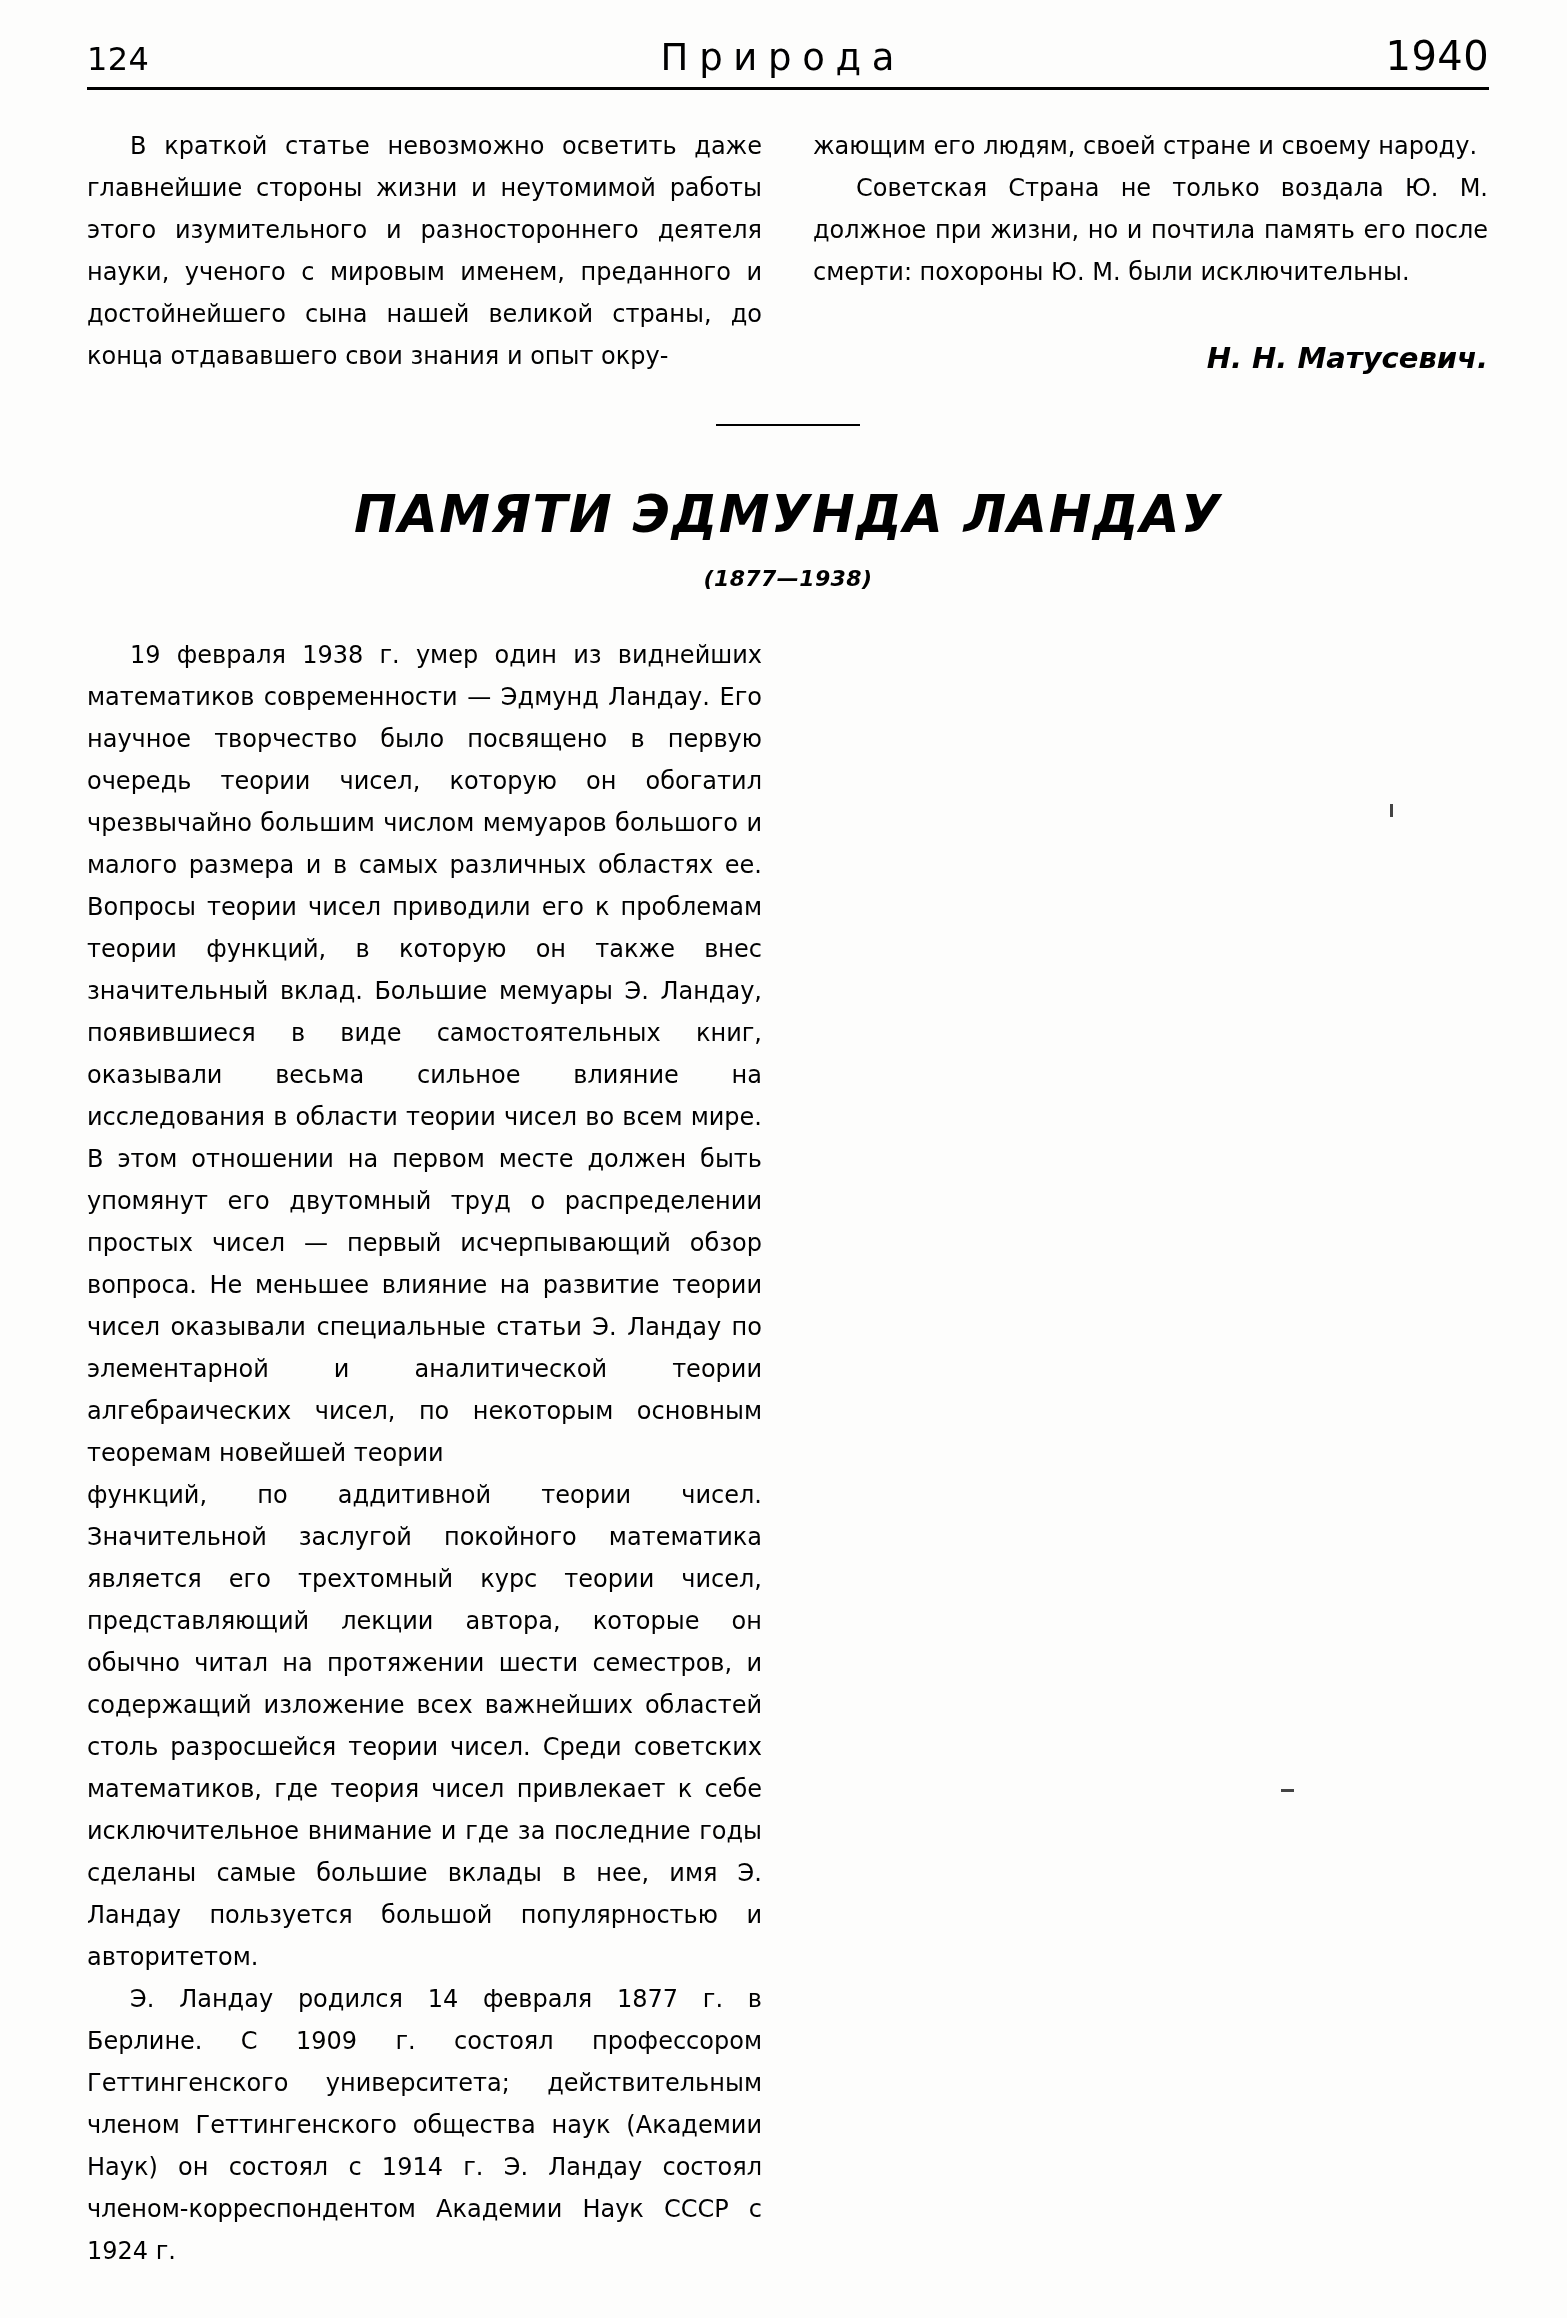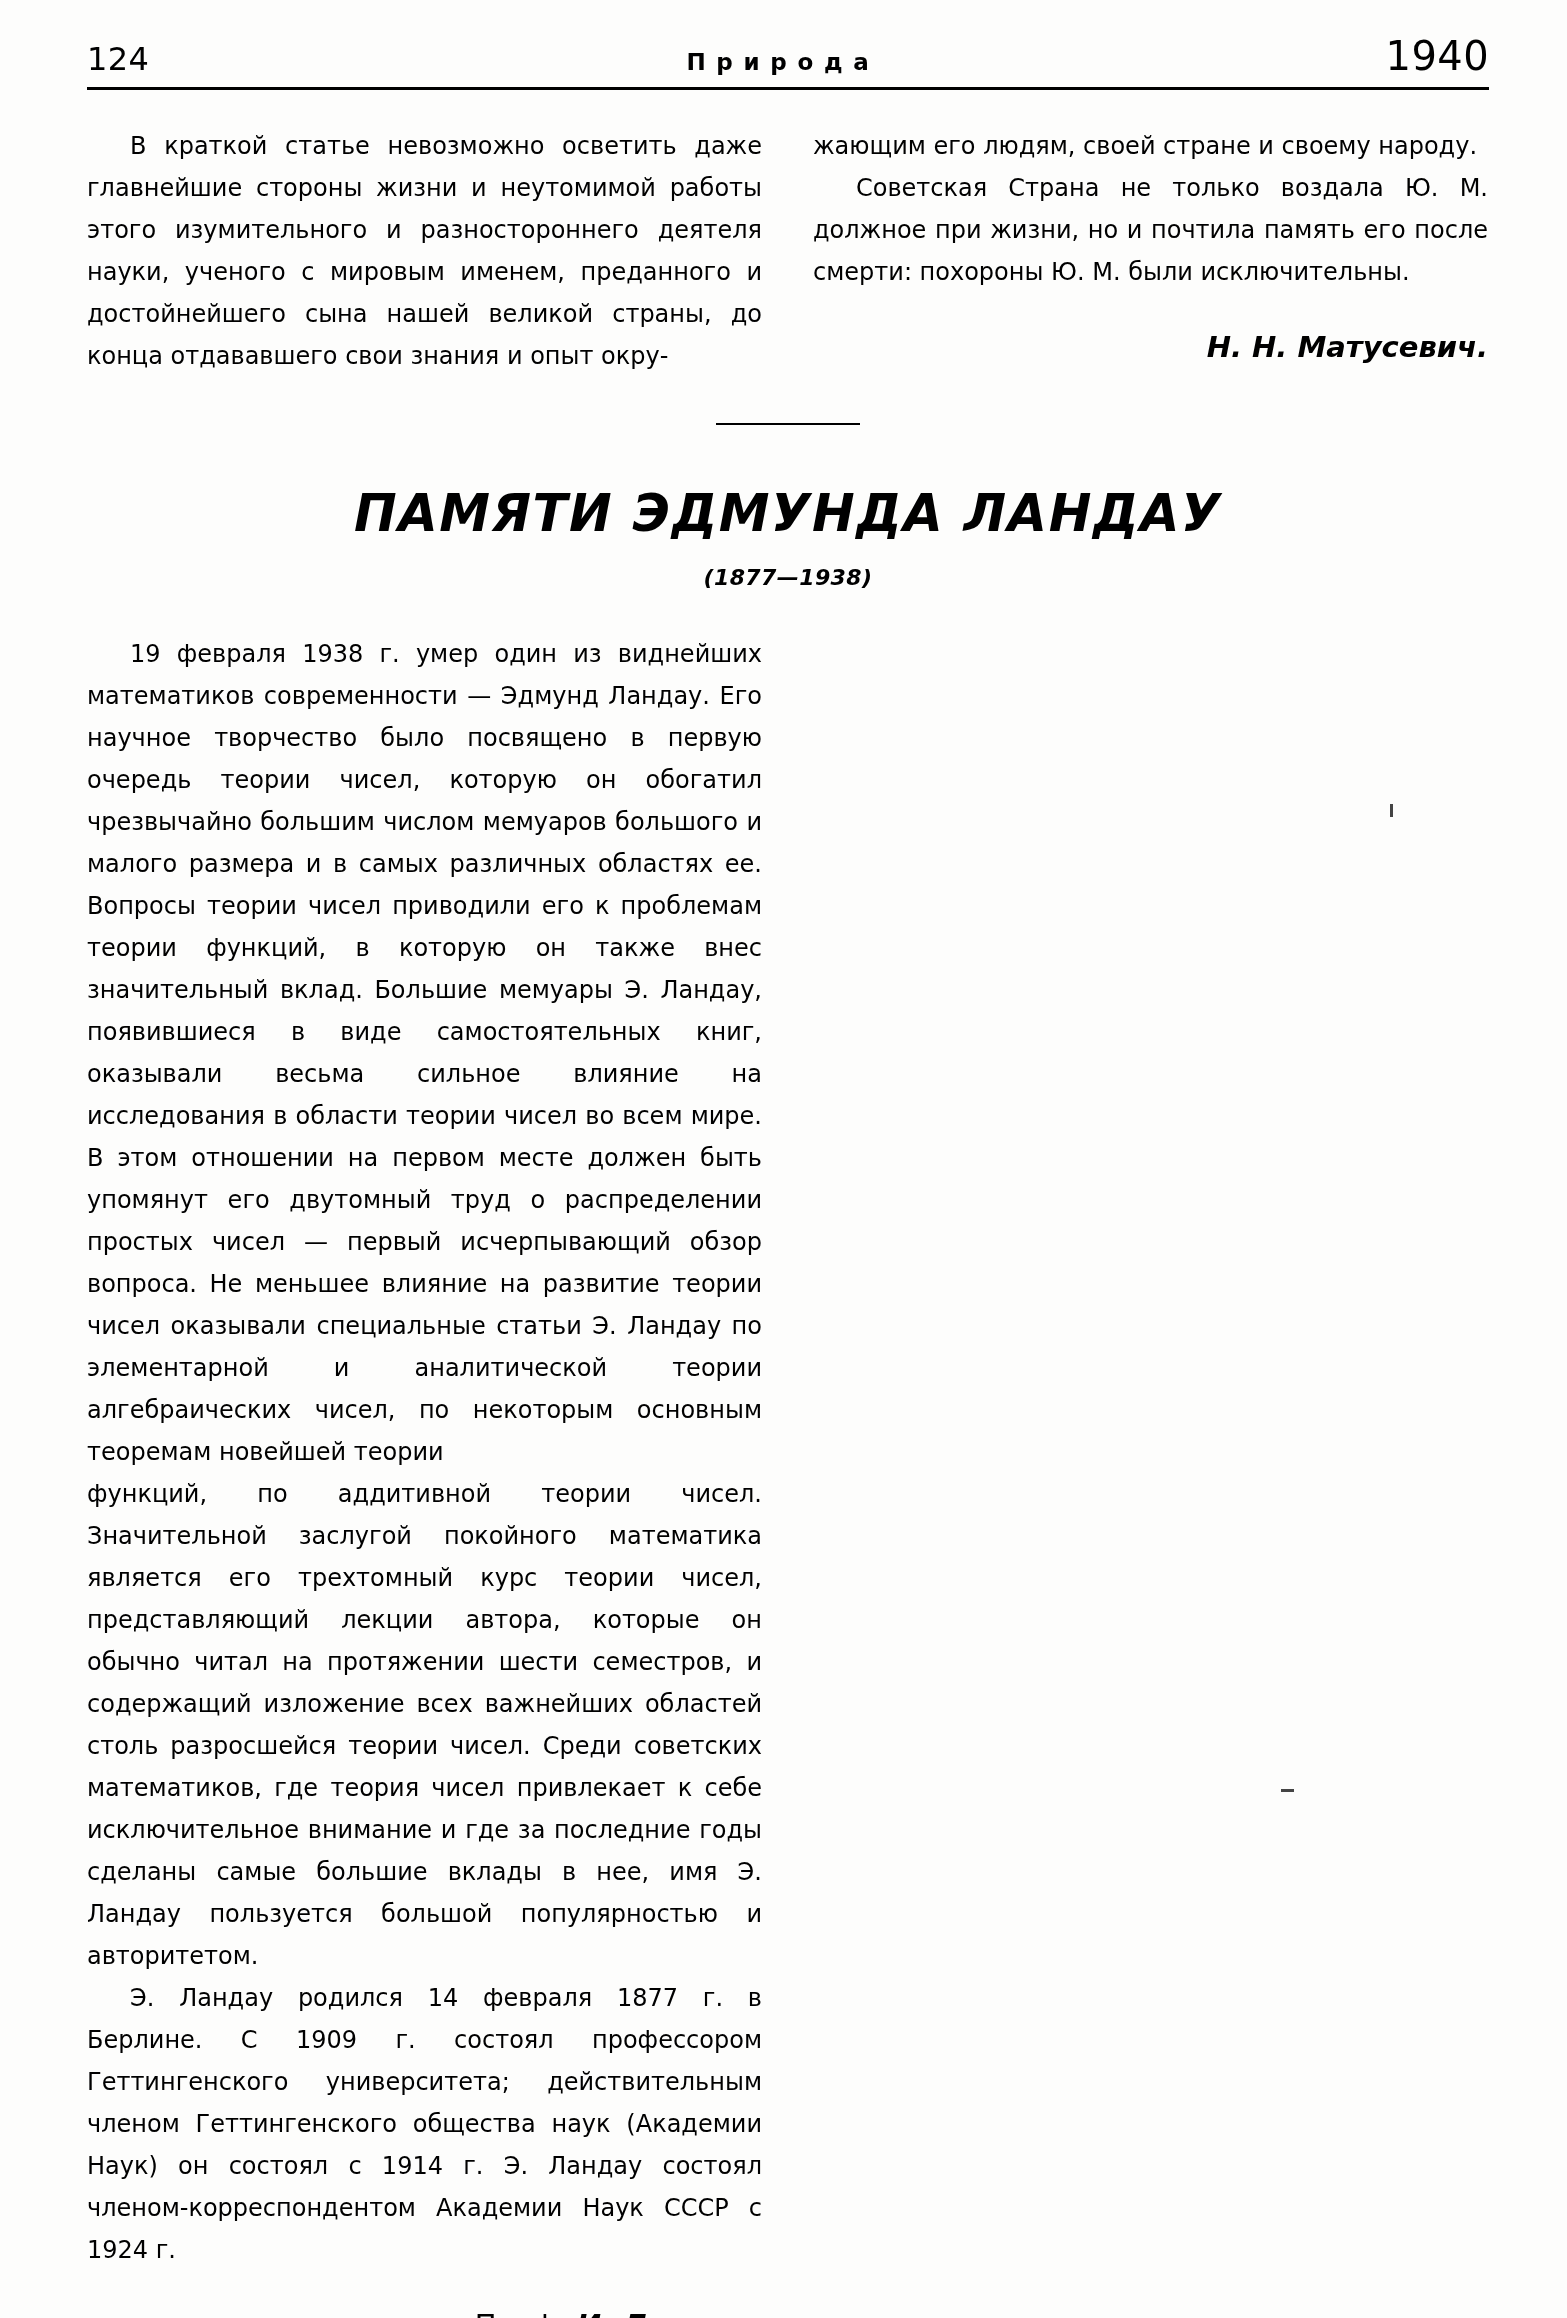--- a/index.html
+++ b/index.html
@@ -38,23 +38,23 @@
     letter-spacing: 0.4px;
     padding-bottom: 8.2px;
     border-bottom: 3.3px solid #000;
     margin-bottom: 35px;
   }
   .runhead .folio {
     font-size: 32px;
     font-weight: 400;
   }
   .runhead .journal {
-    font-size: 23px;
+    font-size: 37px;
     letter-spacing: 10.7px;
-    font-weight: 700;
+    font-weight: 400;
     margin-left: 31px;
   }
   .runhead .year {
     font-size: 40px;
     font-weight: 400;
   }
 
   
   .cols {
     display: flex;
@@ -68,21 +68,21 @@
     font-size: 24px;
     line-height: 42px;
     text-align: justify;
     text-justify: inter-word;
     hyphens: manual;
   }
   p.indent {
     text-indent: 43px;
   }
   .sig {
-    margin-top: 34px;
+    margin-top: 45px;
     text-align: right;
     font-size: 29px;
     font-style: italic;
     font-weight: bold;
     line-height: 40px;
   }
   .sig .plain {
     font-style: normal;
     font-weight: normal;
     text-align: right;

